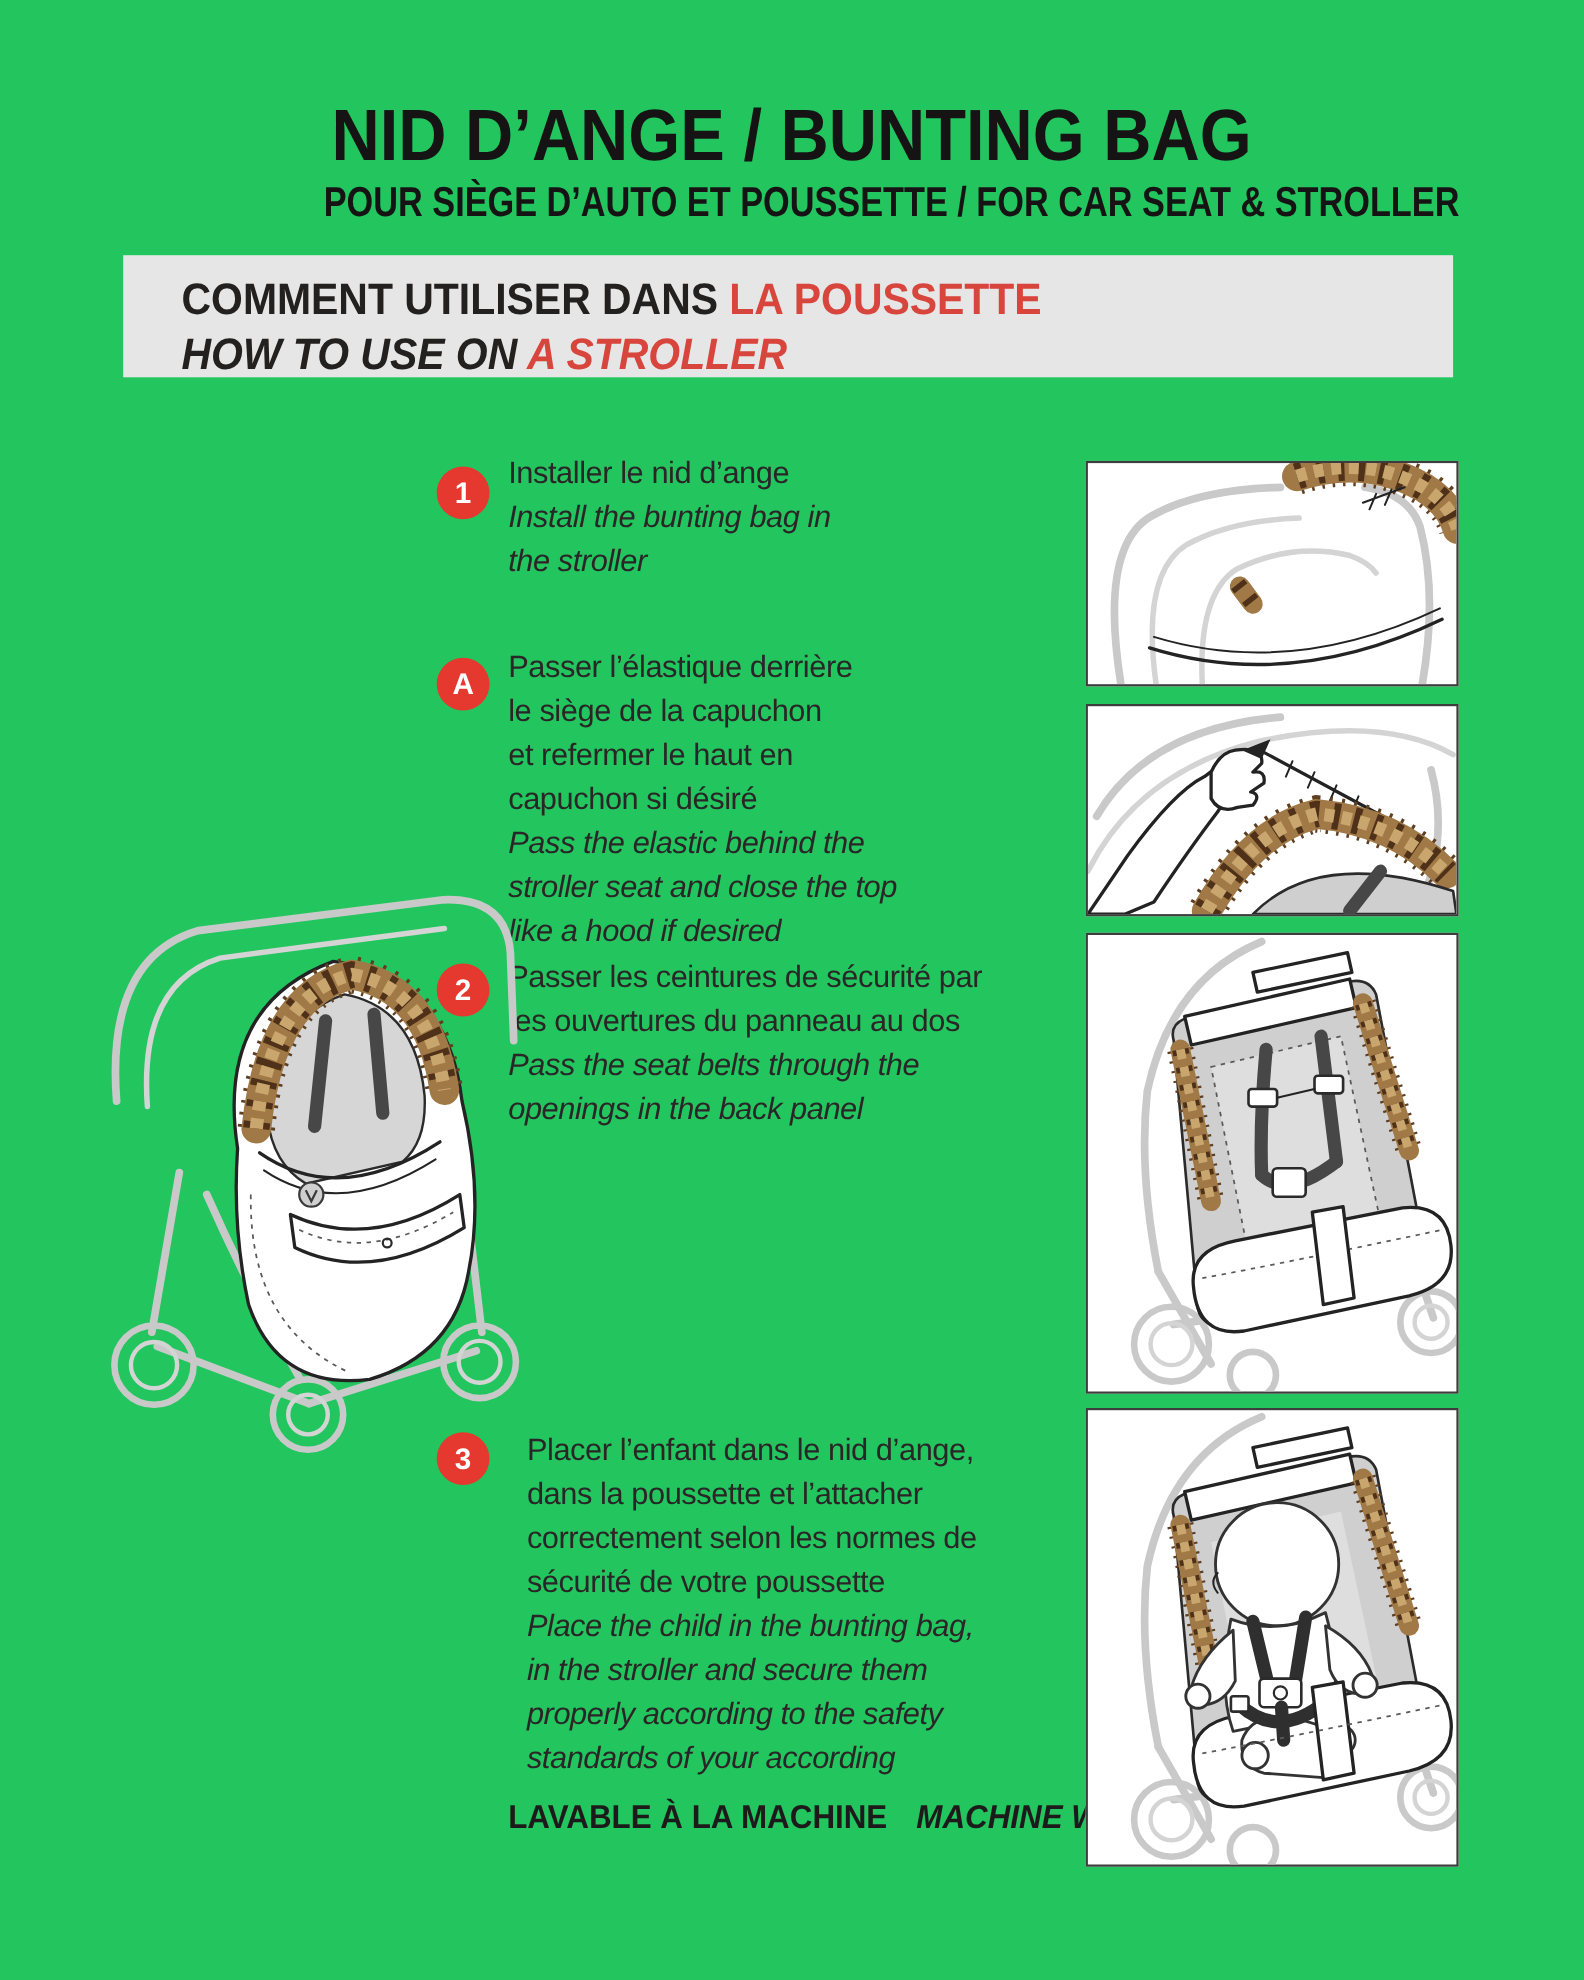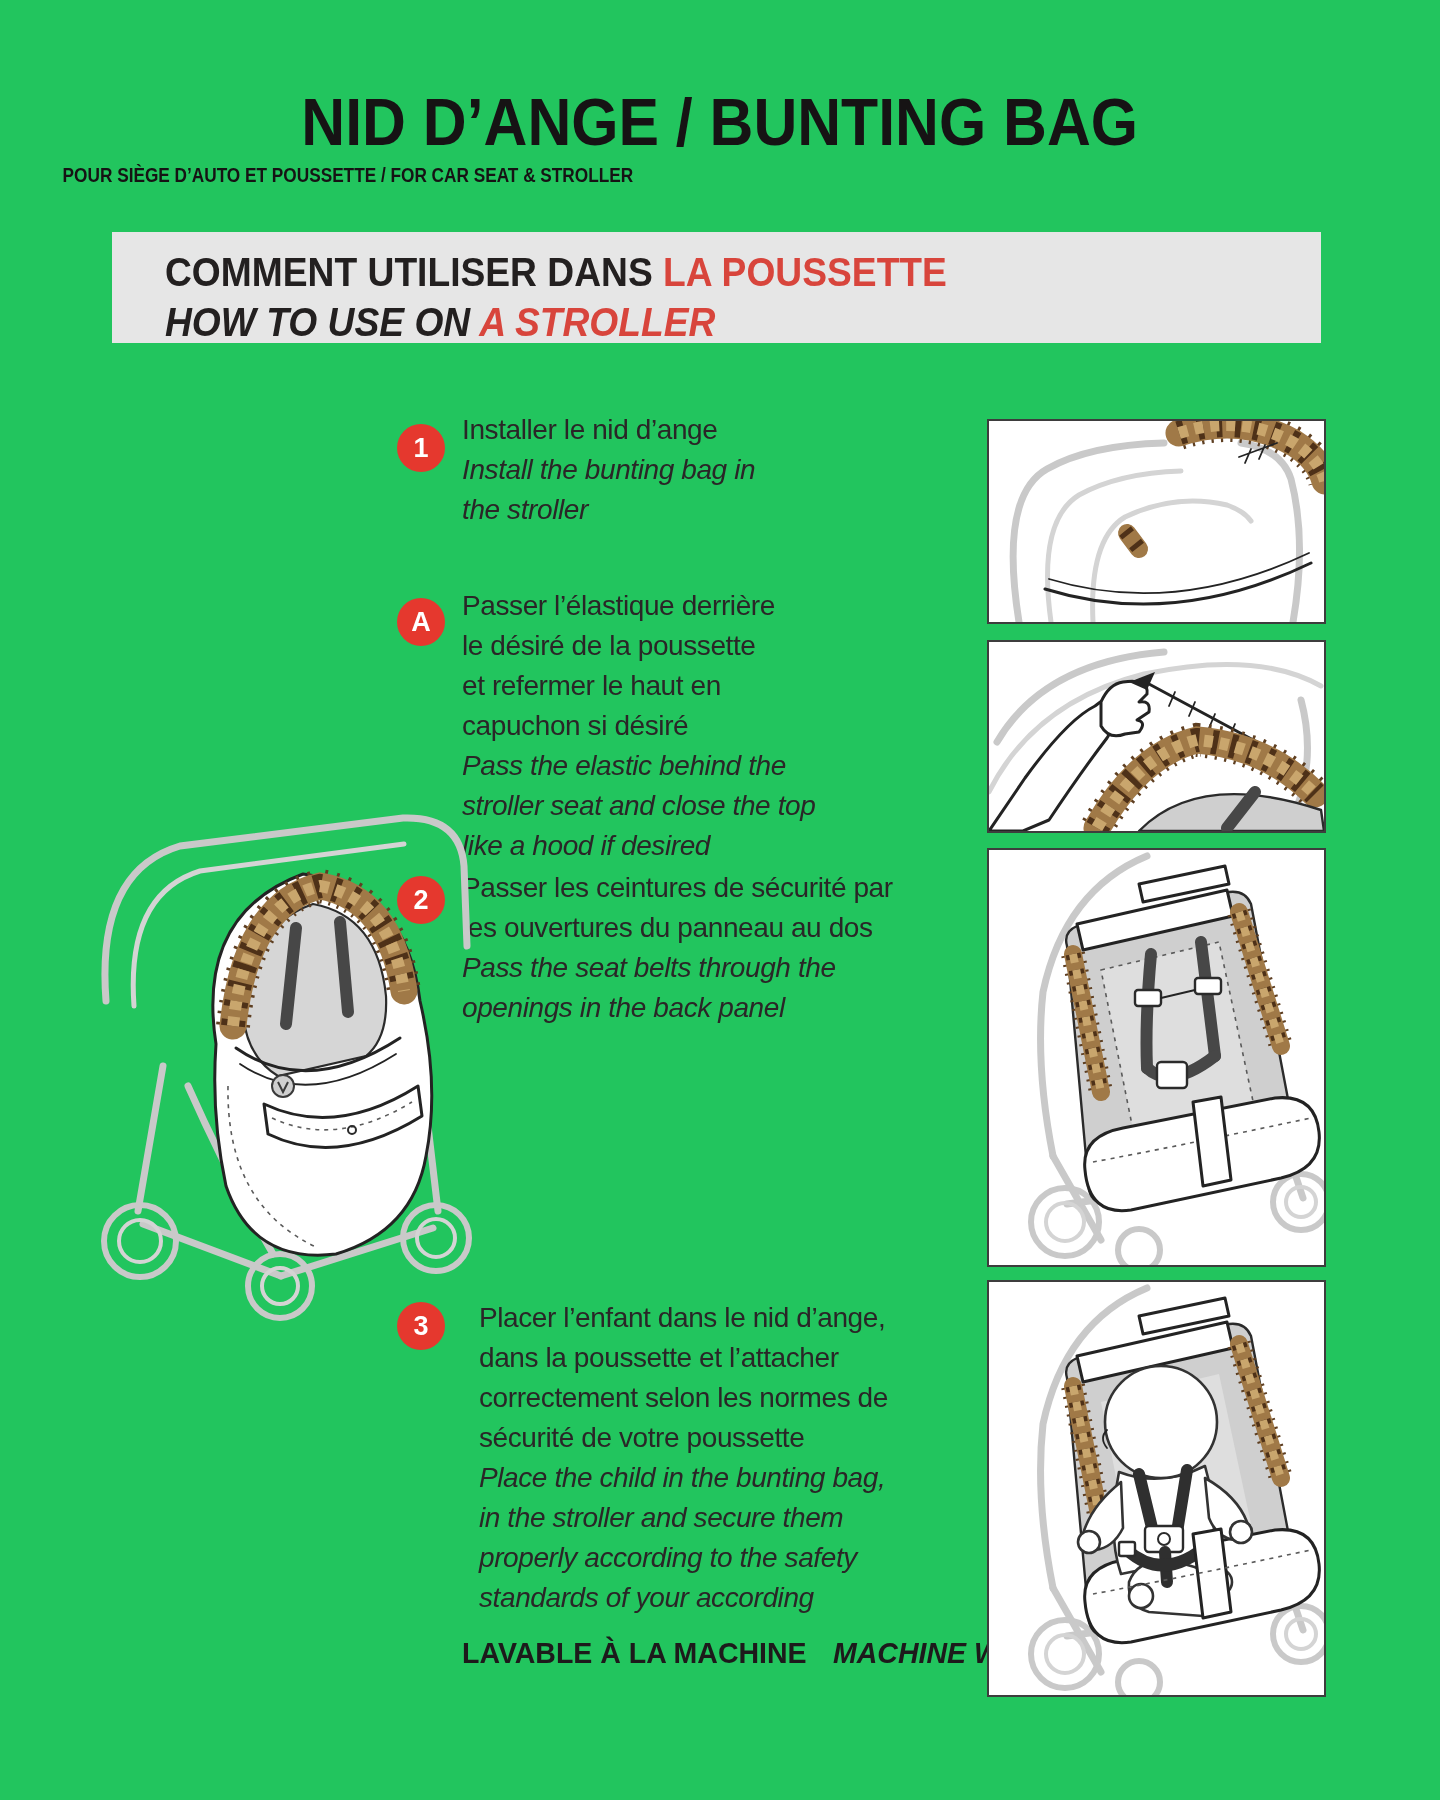--- a/index.html
+++ b/index.html
@@ -3,21 +3,21 @@
 <meta charset="utf-8">
 <style>
   html,body{margin:0;padding:0;background:#ffffff;}
   .page{position:relative;width:1440px;height:1800px;background:#22c55e;overflow:hidden;
         font-family:"Liberation Sans", sans-serif;color:#232020;}
   .abs{position:absolute;}
   
   .title{top:84px;left:0;width:1440px;text-align:center;font-size:66px;font-weight:bold;
          letter-spacing:0px;color:#161314;white-space:nowrap;}
   .title .squeeze{display:inline-block;transform:scaleX(0.92);transform-origin:center;}
-  .subtitle{top:163px;left:0;width:1440px;text-align:left;font-size:21px;font-weight:bold;
+  .subtitle{top:163px;left:0;width:1440px;text-align:right;font-size:38px;font-weight:bold;
             color:#161314;white-space:nowrap;}
   .subtitle .squeeze{display:inline-block;transform:scaleX(0.82);transform-origin:center;}
   
   .banner{left:112px;top:232px;width:1209px;height:111px;background:#e6e6e6;}
   .banner-line{position:absolute;left:53px;font-size:40px;font-weight:bold;white-space:nowrap;
                transform:scaleX(0.93);transform-origin:left;}
   .banner-line.l1{top:18px;}
   .banner-line.l2{top:68px;font-style:italic;}
   .accent{color:#d8453c;}
   .banner .black{color:#232020;}
@@ -81,21 +81,21 @@
   <div class="abs badge" style="left:397px;top:424px;">1</div>
   <div class="abs step-text" style="left:462px;top:410px;">
     <div class="fr">Installer le nid d’ange</div>
     <div class="en">Install the bunting bag in</div>
     <div class="en">the stroller</div>
   </div>
 
   <div class="abs badge" style="left:397px;top:598px;">A</div>
   <div class="abs step-text" style="left:462px;top:586px;">
     <div class="fr">Passer l’élastique derrière</div>
-    <div class="fr">le désiré de la poussette</div>
+    <div class="fr">le siège de la capuchon</div>
     <div class="fr">et refermer le haut en</div>
     <div class="fr">capuchon si désiré</div>
     <div class="en">Pass the elastic behind the</div>
     <div class="en">stroller seat and close the top</div>
     <div class="en">like a hood if desired</div>
   </div>
 
   <div class="abs badge" style="left:397px;top:876px;">2</div>
   <div class="abs step-text" style="left:462px;top:868px;">
     <div class="fr">Passer les ceintures de sécurité par</div>

